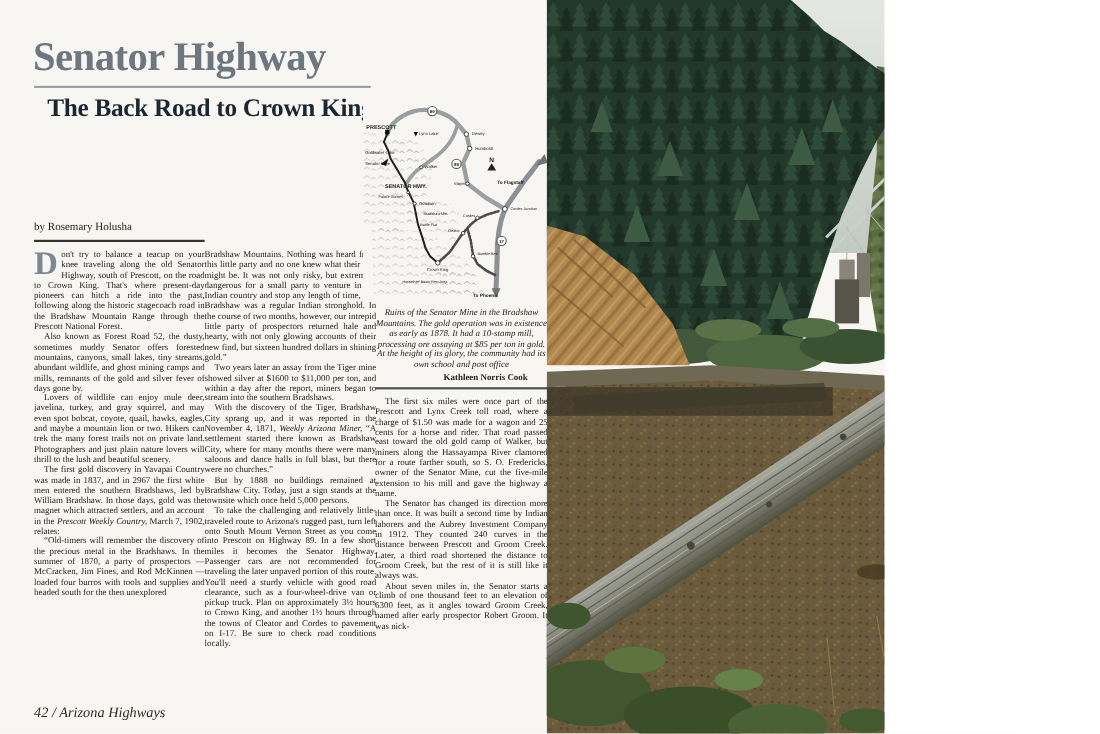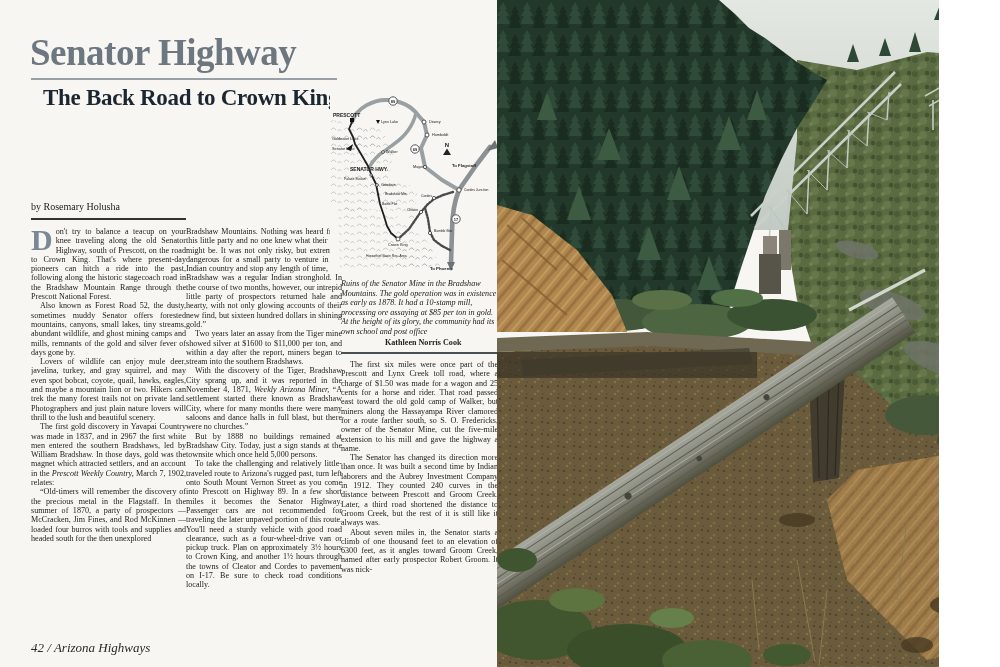--- a/index.html
+++ b/index.html
@@ -1,32 +1,32 @@
 <!DOCTYPE html>
 <html><head>
 <meta charset="utf-8">
 <style>
   html,body{margin:0;padding:0;}
-  .spread{position:relative;width:907px;height:667px;background:#f7f6f2;overflow:hidden;
-          font-family:"Liberation Serif", serif;color:#24221d;padding-left:32px;}
+  .spread{position:relative;width:804px;height:667px;background:#f7f6f2;overflow:hidden;
+          font-family:"Liberation Serif", serif;color:#24221d;}
   .abs{position:absolute;}
   .title{left:30px;top:34px;font:bold 37px/1 "Liberation Serif", serif;color:#6d7780;letter-spacing:-0.5px;}
   .rule1{left:31px;top:78px;width:306px;height:2px;background:#98a1a8;}
   .subtitle{left:31px;top:86px;font:bold 23px/1 "Liberation Serif", serif;color:#1b2630;letter-spacing:-0.3px;margin-left:12px;}
   .byline{left:31px;top:201px;font-size:10px;}
   .rule2{left:31px;top:218px;width:155px;height:1.5px;background:#33322e;}
   .col{font-size:8.1px;line-height:9.3px;text-align:justify;overflow:hidden;}
   .col p{margin:0;text-indent:9px;}
   .col p.ni{text-indent:0;}
   .col1{left:31px;top:227px;width:155px;height:410px;}
   .col2{left:186px;top:227px;width:156px;height:426px;}
   .col3{left:341px;top:279px;width:157px;height:380px;}
   .dropcap{float:left;font:bold 30px/24px "Liberation Serif", serif;color:#7b8793;margin:1px 3px 0 0;}
   .ital{font-style:italic;}
-  .caption{font-style:italic;text-align:left;line-height:9.6px;}
+  .caption{font-style:italic;text-align:center;line-height:9.6px;}
   .credit{font-weight:bold;font-style:normal;margin-top:1px;margin-left:44px;}
   .caprule{height:2px;background:#4a4f52;margin:5px 0 6px;}
   .footer{left:31px;top:640px;font-style:italic;font-size:13px;color:#2b2a25;}
   .map{left:330px;top:92px;width:170px;height:182px;}
   .photo{left:497px;top:0;width:503px;height:667px;}
   svg text{font-family:"Liberation Sans", sans-serif;fill:#222;}
   .mlbl{font-size:3.8px;}
   .mlbl-sm{font-size:3.4px;}
   .mlbl-b{font-size:5px;font-weight:bold;}
   .mlbl-dir{font-size:4.3px;font-weight:bold;}
@@ -42,21 +42,21 @@
   <div class="abs rule1"></div>
   <div class="abs subtitle">The Back Road to Crown King</div>
   <div class="abs byline">by Rosemary Holusha</div>
   <div class="abs rule2"></div>
 
   <div class="abs col col1">
     <p class="ni"><span class="dropcap">D</span><span>on't try to balance a teacup on your knee traveling along the old Senator Highway, south of Prescott, on the road to Crown King. That's where present-day pioneers can hitch a ride into the past, following along the historic stagecoach road in the Bradshaw Mountain Range through the Prescott National Forest.</span></p>
     <p>Also known as Forest Road 52, the dusty, sometimes muddy Senator offers forested mountains, canyons, small lakes, tiny streams, abundant wildlife, and ghost mining camps and mills, remnants of the gold and silver fever of days gone by.</p>
     <p>Lovers of wildlife can enjoy mule deer, javelina, turkey, and gray squirrel, and may even spot bobcat, coyote, quail, hawks, eagles, and maybe a mountain lion or two. Hikers can trek the many forest trails not on private land. Photographers and just plain nature lovers will thrill to the lush and beautiful scenery.</p>
     <p><span>The first gold discovery in Yavapai Country was made in 1837, and in 2967 the first white men entered the southern Bradshaws, led by William Bradshaw. In those days, gold was the magnet which attracted settlers, and an account in the </span><span class="ital">Prescott Weekly Country,</span><span> March 7, 1902, relates:</span></p>
-    <p>“Old-timers will remember the discovery of the precious metal in the Flagstaff. In the summer of 1870, a party of prospectors — McCracken, Jim Fines, and Rod McKinnen — loaded four burros with tools and supplies and headed south for the then unexplored</p>
+    <p>“Old-timers will remember the discovery of the precious metal in the Bradshaws. In the summer of 1870, a party of prospectors — McCracken, Jim Fines, and Rod McKinnen — loaded four burros with tools and supplies and headed south for the then unexplored</p>
   </div>
 
   <div class="abs col col2">
     <p class="ni">Bradshaw Mountains. Nothing was heard from this little party and no one knew what their fate might be. It was not only risky, but extremely dangerous for a small party to venture in the Indian country and stop any length of time, and Bradshaw was a regular Indian stronghold. In the course of two months, however, our intrepid little party of prospectors returned hale and hearty, with not only glowing accounts of their new find, but sixteen hundred dollars in shining gold.”</p>
     <p>Two years later an assay from the Tiger mine showed silver at $1600 to $11,000 per ton, and within a day after the report, miners began to stream into the southern Bradshaws.</p>
     <p><span>With the discovery of the Tiger, Bradshaw City sprang up, and it was reported in the November 4, 1871, </span><span class="ital">Weekly Arizona Miner,</span><span> “A settlement started there known as Bradshaw City, where for many months there were many saloons and dance halls in full blast, but there were no churches.”</span></p>
     <p>But by 1888 no buildings remained at Bradshaw City. Today, just a sign stands at the townsite which once held 5,000 persons.</p>
     <p>To take the challenging and relatively little-traveled route to Arizona's rugged past, turn left onto South Mount Vernon Street as you come into Prescott on Highway 89. In a few short miles it becomes the Senator Highway. Passenger cars are not recommended for traveling the later unpaved portion of this route. You'll need a sturdy vehicle with good road clearance, such as a four-wheel-drive van or pickup truck. Plan on approximately 3½ hours to Crown King, and another 1½ hours through the towns of Cleator and Cordes to pavement on I-17. Be sure to check road conditions locally.</p>
   </div>
 

